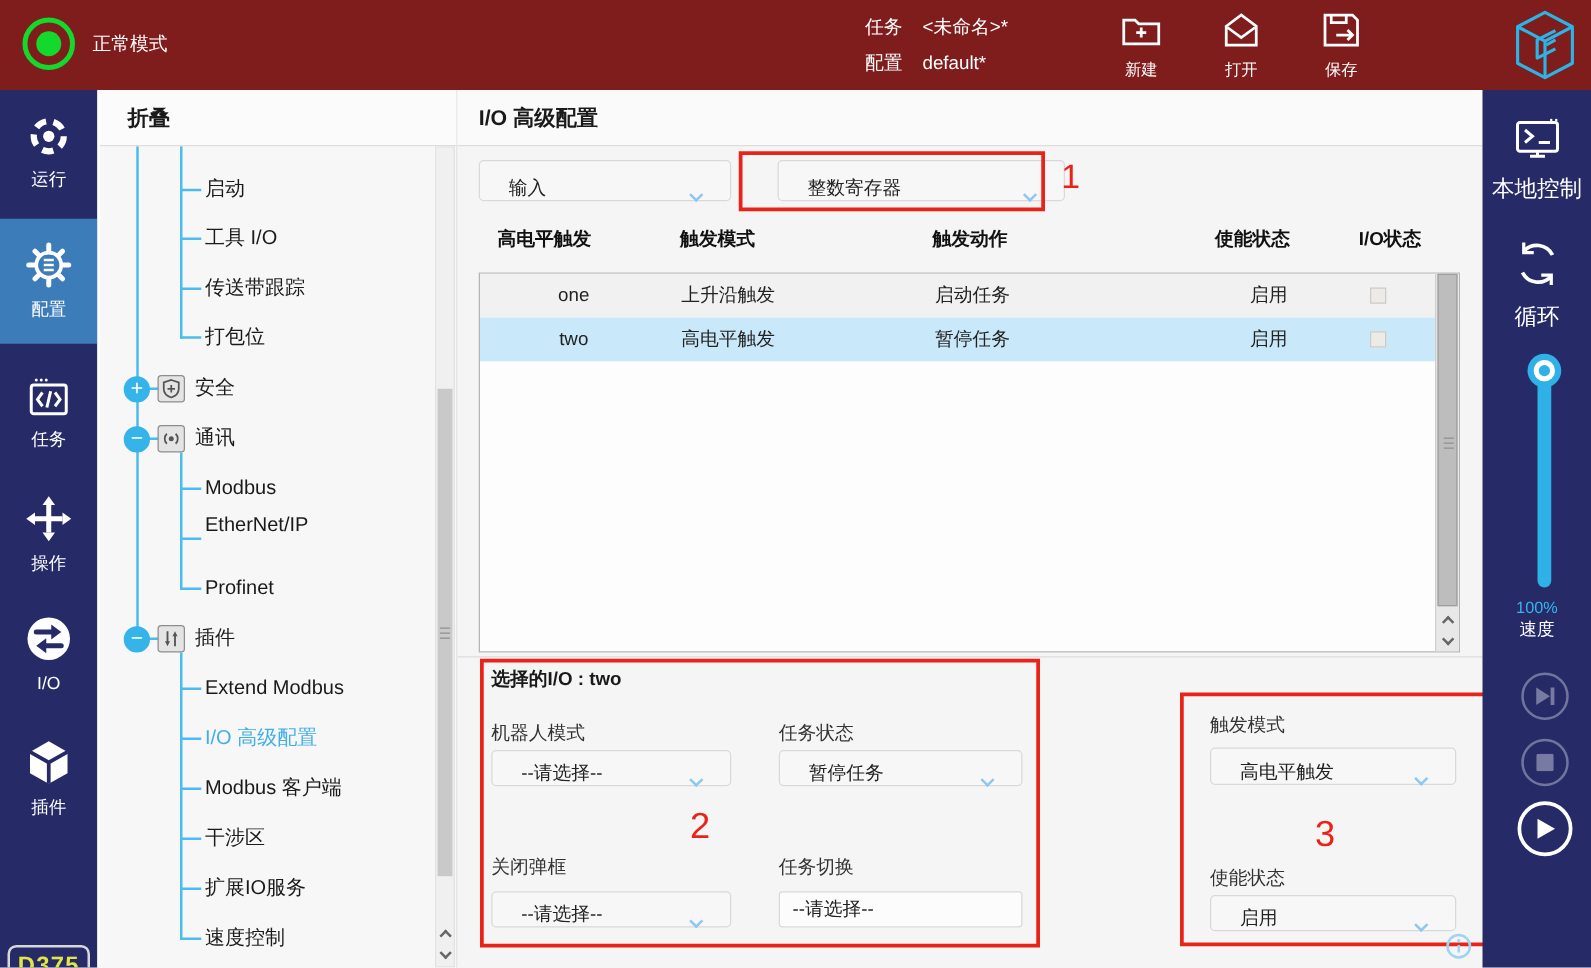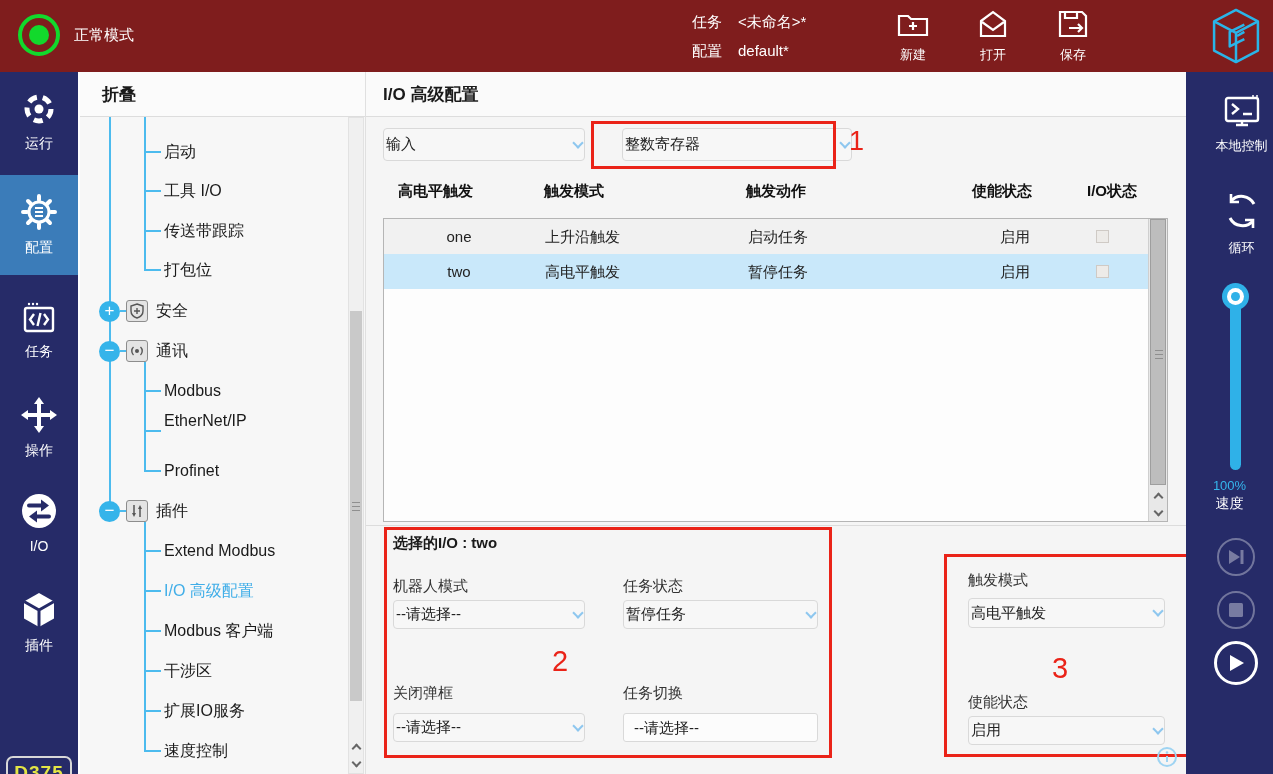--- a/index.html
+++ b/index.html
@@ -42,42 +42,42 @@
   .tree-thumb { position:absolute; left:1px; top:193px; width:12px; height:390px; background:#c9c9c9; }
   .grip { position:absolute; left:2px; width:8px; height:1px; background:#8f8f8f; }
   .sb-arrow { position:absolute; left:0; width:14px; height:16px; display:flex; align-items:center; justify-content:center; cursor:pointer; }
   .chev-up, .chev-dn { width:7px; height:7px; border-right:2px solid #666; border-bottom:2px solid #666; }
   .chev-up { transform:rotate(-135deg); margin-top:4px; }
   .chev-dn { transform:rotate(45deg); margin-top:-2px; }
 
   
   .main { position:absolute; left:366px; top:72px; width:820px; height:702px; background:#f5f5f5; }
   .main-header { height:45px; line-height:45px; padding-left:17px; font-size:17px; font-weight:600; color:#1a1a1a; background:#fafafa; border-bottom:1px solid #ddd; }
-  .dd { position:absolute; background:#f7f7f7; border:1px solid #d9d9d9; border-radius:4px; font-size:15px; color:#222; display:flex; align-items:center; justify-content:space-between; padding:0 2px; cursor:pointer; }
+  .dd { position:absolute; background:#f7f7f7; border:1px solid #d9d9d9; border-radius:4px; font-size:15px; color:#222; display:flex; align-items:flex-end; justify-content:space-between; padding:0 23px; cursor:pointer; }
   .dd .chev { width:8px; height:8px; border-right:2px solid #8ec7ef; border-bottom:2px solid #8ec7ef; transform:rotate(45deg); margin-top:-4px; flex:none; }
   .redbox { position:absolute; border:3px solid #ea2318; pointer-events:none; }
   .ann { position:absolute; color:#ea2318; font-size:27px; }
   .th { position:absolute; top:110px; font-size:15px; font-weight:600; color:#111; }
   .table { position:absolute; left:17px; top:146px; width:785px; height:304px; background:#fdfdfd; border:1px solid #b5b5b5; }
   .trow { position:relative; height:35px; font-size:15px; color:#222; cursor:pointer; }
   .trow.alt { background:#f1f1f1; }
   .trow.sel { background:#c9e8fa; }
   .cell { position:absolute; top:0; line-height:35px; white-space:nowrap; }
   .cbx { position:absolute; top:11px; width:13px; height:13px; background:#edebe8; border:1px solid #cfcac5; cursor:pointer; }
   .table-scroll { position:absolute; right:0; top:0; width:19px; height:302px; background:#e8e8e8; border-left:1px solid #cfcfcf; }
   .table-thumb { position:absolute; left:1px; top:0; width:16px; height:266px; background:#bdbdbd; border:1px solid #9e9e9e; }
   .divider { position:absolute; left:0; top:453px; width:820px; height:1px; background:#dcdcdc; }
   .field-label { position:absolute; font-size:15px; color:#333; white-space:nowrap; }
   .sel-io { position:absolute; left:27px; top:462px; font-size:15px; font-weight:bold; color:#1a1a1a; }
   .txtbox { position:absolute; background:#fcfcfc; border:1px solid #d9d9d9; border-radius:3px; font-size:15px; color:#222; padding:0 10px; font-family:inherit; }
   .info-badge { position:absolute; left:790px; top:674px; width:22px; height:22px; }
 
   
   .right-nav { position:absolute; left:1186px; top:72px; width:87px; height:702px; background:#262b68; overflow:hidden; }
-  .rn-item { position:absolute; left:0; width:87px; display:flex; flex-direction:column; align-items:center; color:#fff; font-size:13px; cursor:pointer;padding-left:24px; }
+  .rn-item { position:absolute; left:0; width:87px; display:flex; flex-direction:column; align-items:center; color:#fff; font-size:18px; cursor:pointer; }
   .rn-item .rn-cap { margin-top:4px; }
   .slider-track { position:absolute; left:44px; top:224px; width:11px; height:174px; background:#2fb1e8; border-radius:6px; }
   .slider-handle { position:absolute; left:36px; top:211px; width:27px; height:27px; border-radius:50%; background:#2fb1e8; cursor:pointer; }
   .slider-handle::after { content:""; position:absolute; inset:5px; border-radius:50%; background:#fff; }
   .slider-handle::before { content:""; position:absolute; inset:9px; border-radius:50%; background:#2fb1e8; z-index:1; }
   .speed-pct { position:absolute; left:0; top:406px; width:87px; text-align:center; color:#35b5ec; font-size:13px; }
   .speed-cap { position:absolute; left:0; top:423px; width:87px; text-align:center; color:#fff; font-size:14px; }
   .transport { position:absolute; border-radius:50%; display:flex; align-items:center; justify-content:center; cursor:pointer; }
   .transport.dim { border:2px solid rgba(255,255,255,0.35); }
   .transport.lit { border:3px solid #fff; }

